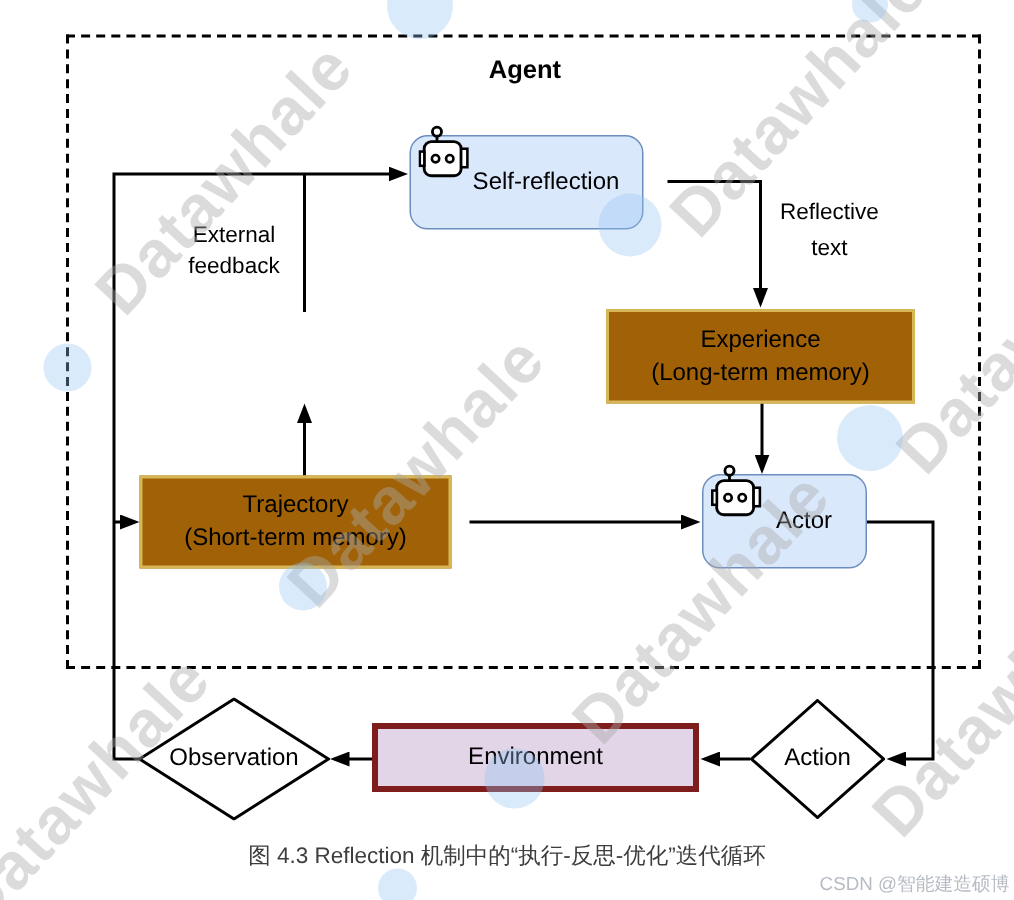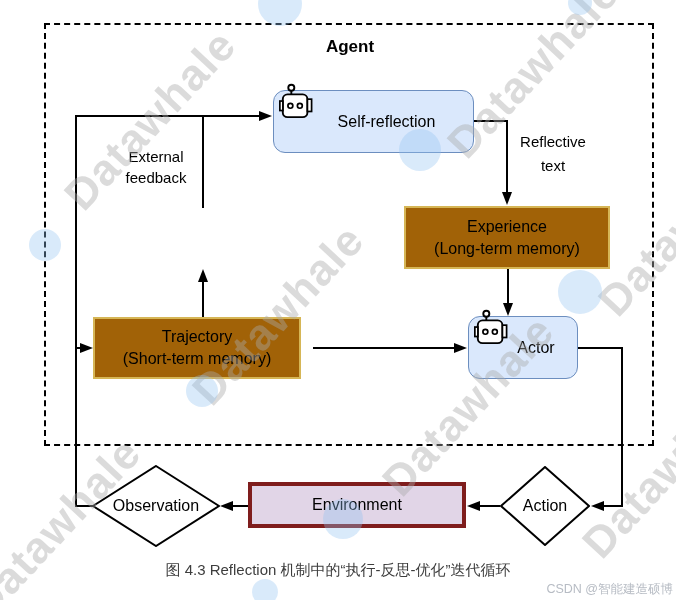--- a/index.html
+++ b/index.html
@@ -19,21 +19,21 @@
 
   
   .box{box-sizing:border-box;display:flex;align-items:center;justify-content:center;
        text-align:center;font-size:16px;line-height:22px;}
   .blue{background:#dae8fc;border:1.5px solid #6c8ebf;border-radius:12px;}
   .yellow{background:#a16207;border:2px solid #d6b656;}
   .purple{background:#e1d5e7;border:4px solid #7f1d1d;}
   .blue .box-label{padding-left:26px;}
   .bot{position:absolute;left:5px;top:-9px;width:36px;height:40px;}
 
-  .n-selfref{left:273px;top:90px;width:201px;height:63px;}
+  .n-selfref{left:273px;top:90px;width:156px;height:63px;}
   .n-eval{left:130px;top:208px;width:145px;height:60px;}
   .n-actor{left:468px;top:316px;width:110px;height:63px;}
   .n-exp{left:404px;top:206px;width:206px;height:63px;}
   .n-traj{left:93px;top:317px;width:208px;height:62px;}
   .n-env{left:248px;top:482px;width:218px;height:46px;font-size:16px;}
 
   
   .diamond{position:absolute;z-index:3;}
   .diamond svg{position:absolute;left:0;top:0;}
   .diamond .dlabel{position:absolute;inset:0;display:flex;align-items:center;

